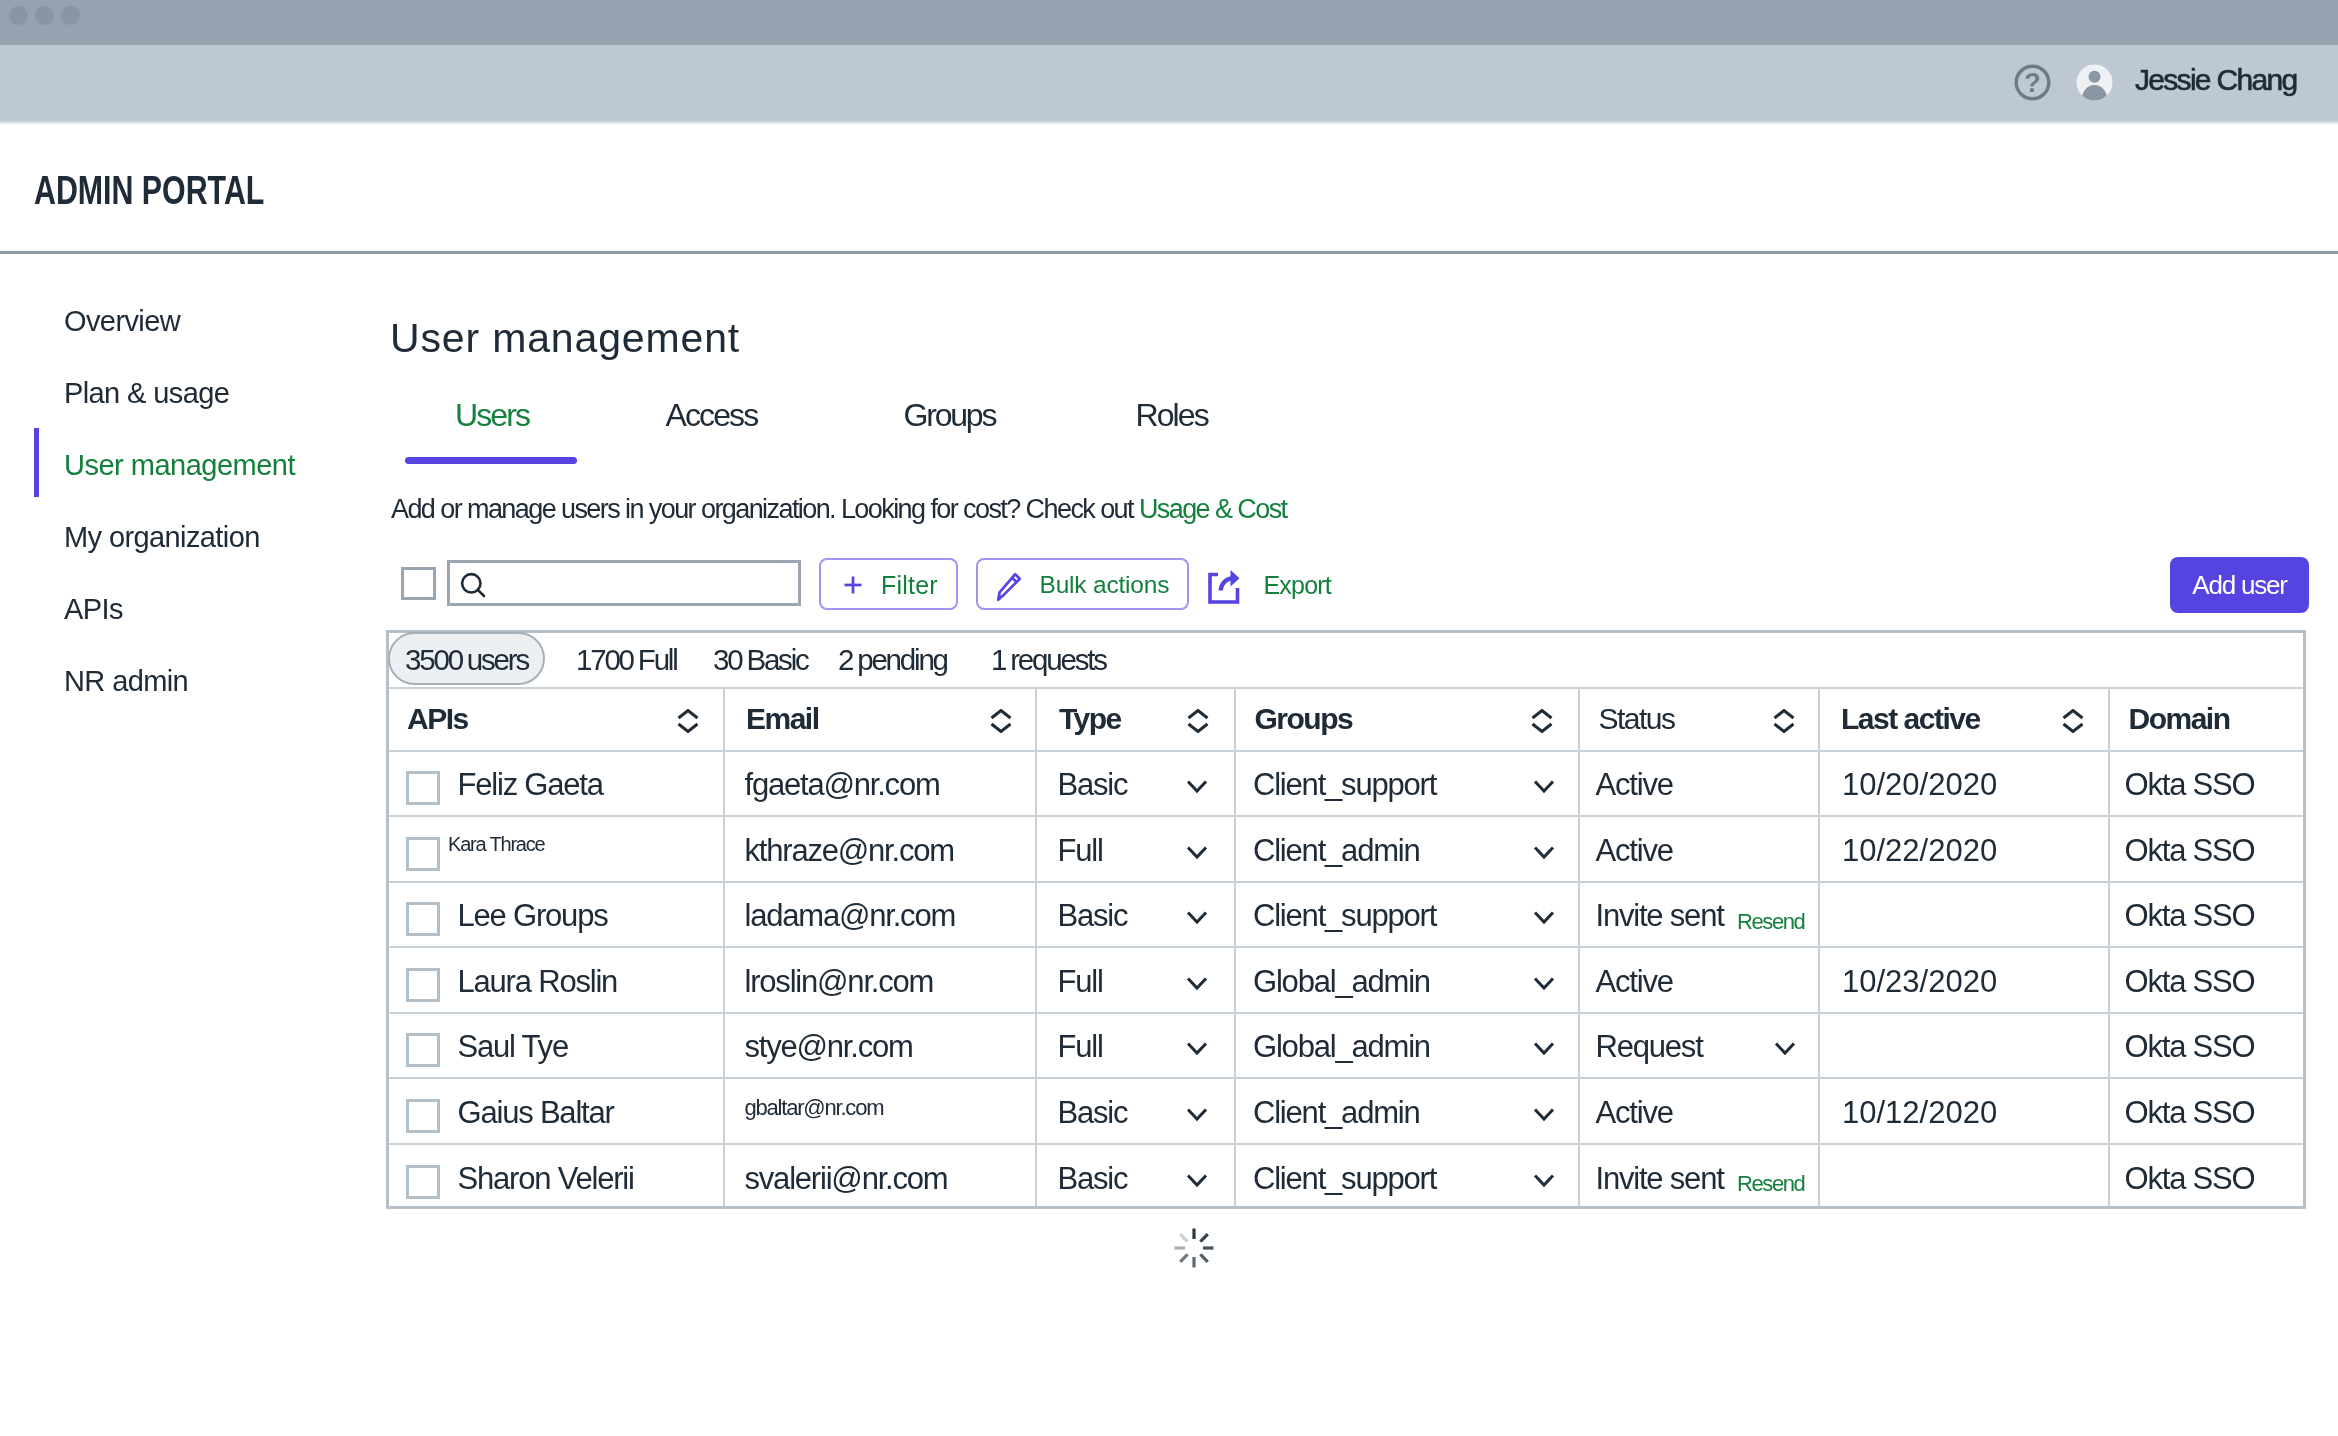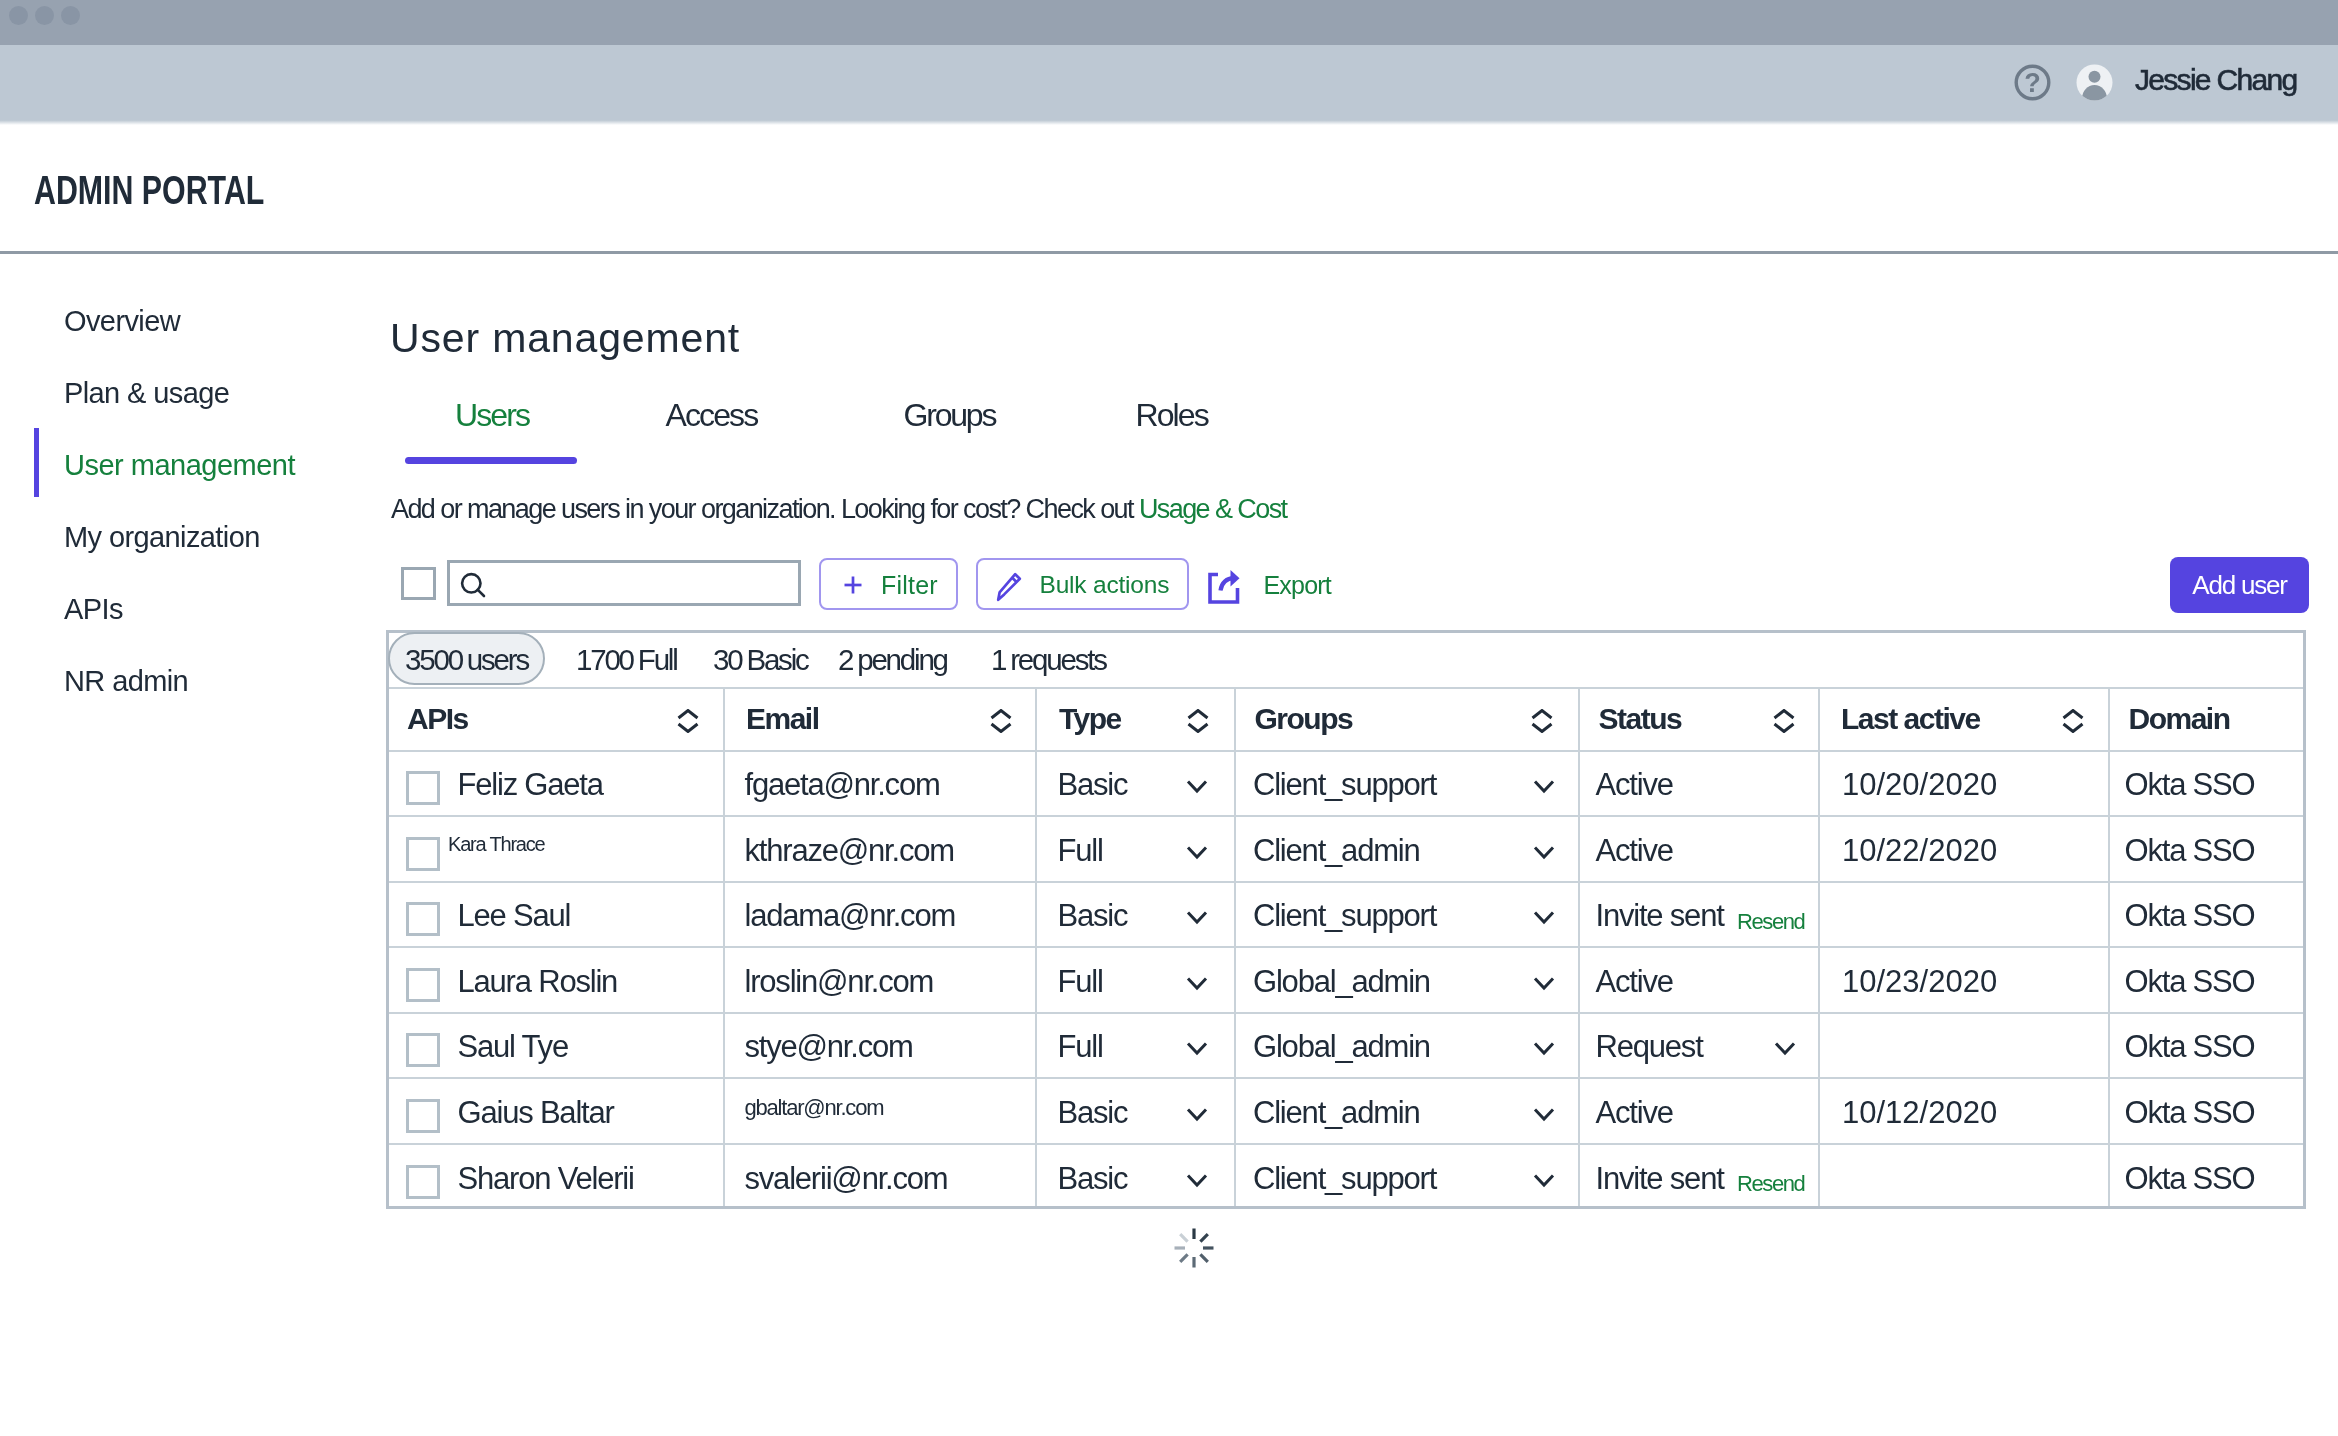--- a/index.html
+++ b/index.html
@@ -122,21 +122,21 @@
 <div class="abs navy" style="left:1059px;top:701.5px;font-size:30px;font-weight:700;letter-spacing:-1.5px;">Type</div>
 <svg class="abs" style="left:1186.5px;top:709px;" width="22" height="24" viewBox="0 0 22 24">
     <path d="M1.5 9 L11 1.5 L20.5 9" fill="none" stroke="#202b38" stroke-width="3"></path>
     <path d="M1.5 15 L11 22.5 L20.5 15" fill="none" stroke="#202b38" stroke-width="3"></path>
   </svg>
 <div class="abs navy" style="left:1254.5px;top:701.5px;font-size:30px;font-weight:700;letter-spacing:-1.5px;">Groups</div>
 <svg class="abs" style="left:1531px;top:709px;" width="22" height="24" viewBox="0 0 22 24">
     <path d="M1.5 9 L11 1.5 L20.5 9" fill="none" stroke="#202b38" stroke-width="3"></path>
     <path d="M1.5 15 L11 22.5 L20.5 15" fill="none" stroke="#202b38" stroke-width="3"></path>
   </svg>
-<div class="abs navy" style="left:1598.5px;top:701.5px;font-size:30px;font-weight:700;letter-spacing:-1.5px;text-align:center;">Status</div>
+<div class="abs navy" style="left:1598.5px;top:701.5px;font-size:30px;font-weight:400;letter-spacing:-1.5px;text-align:center;">Status</div>
 <svg class="abs" style="left:1773px;top:709px;" width="22" height="24" viewBox="0 0 22 24">
     <path d="M1.5 9 L11 1.5 L20.5 9" fill="none" stroke="#202b38" stroke-width="3"></path>
     <path d="M1.5 15 L11 22.5 L20.5 15" fill="none" stroke="#202b38" stroke-width="3"></path>
   </svg>
 <div class="abs navy" style="left:1841px;top:701.5px;font-size:30px;font-weight:700;letter-spacing:-1.5px;">Last active</div>
 <svg class="abs" style="left:2061.5px;top:709px;" width="22" height="24" viewBox="0 0 22 24">
     <path d="M1.5 9 L11 1.5 L20.5 9" fill="none" stroke="#202b38" stroke-width="3"></path>
     <path d="M1.5 15 L11 22.5 L20.5 15" fill="none" stroke="#202b38" stroke-width="3"></path>
   </svg>
 <div class="abs navy" style="left:2128.5px;top:701.5px;font-size:30px;font-weight:700;letter-spacing:-1.5px;">Domain</div>
@@ -162,21 +162,21 @@
     <path d="M2 2.5 L11 12 L20 2.5" fill="none" stroke="#202b38" stroke-width="3"></path>
   </svg>
 <div class="abs navy" style="left:1253px;top:832.5px;font-size:31px;letter-spacing:-1.2px;">Client_admin</div>
 <svg class="abs" style="left:1533px;top:844.5px;" width="22" height="15" viewBox="0 0 22 15">
     <path d="M2 2.5 L11 12 L20 2.5" fill="none" stroke="#202b38" stroke-width="3"></path>
   </svg>
 <div class="abs navy" style="left:1595.5px;top:832.5px;font-size:31px;letter-spacing:-1.2px;">Active</div>
 <div class="abs navy" style="left:1842px;top:832.5px;font-size:31px;">10/22/2020</div>
 <div class="abs navy" style="left:2124.5px;top:832.5px;font-size:31px;letter-spacing:-1.2px;">Okta SSO</div>
 <div class="abs" style="left:406px;top:902.1px;width:34px;height:34px;border:3px solid #b3bfc8;background:#fff;"></div>
-<div class="abs navy" style="left:457.5px;top:898.1px;font-size:31px;letter-spacing:-1.2px;">Lee Saul</div>
+<div class="abs navy" style="left:457.5px;top:898.1px;font-size:31px;letter-spacing:-1.2px;">Lee Groups</div>
 <div class="abs navy" style="left:744.5px;top:898.1px;font-size:31px;letter-spacing:-1.2px;">ladama@nr.com</div>
 <div class="abs navy" style="left:1057.5px;top:898.1px;font-size:31px;letter-spacing:-1.2px;">Basic</div>
 <svg class="abs" style="left:1186px;top:910.1px;" width="22" height="15" viewBox="0 0 22 15">
     <path d="M2 2.5 L11 12 L20 2.5" fill="none" stroke="#202b38" stroke-width="3"></path>
   </svg>
 <div class="abs navy" style="left:1253px;top:898.1px;font-size:31px;letter-spacing:-1.2px;">Client_support</div>
 <svg class="abs" style="left:1533px;top:910.1px;" width="22" height="15" viewBox="0 0 22 15">
     <path d="M2 2.5 L11 12 L20 2.5" fill="none" stroke="#202b38" stroke-width="3"></path>
   </svg>
 <div class="abs navy" style="left:1595.5px;top:898.1px;font-size:31px;letter-spacing:-1.2px;">Invite sent</div>

